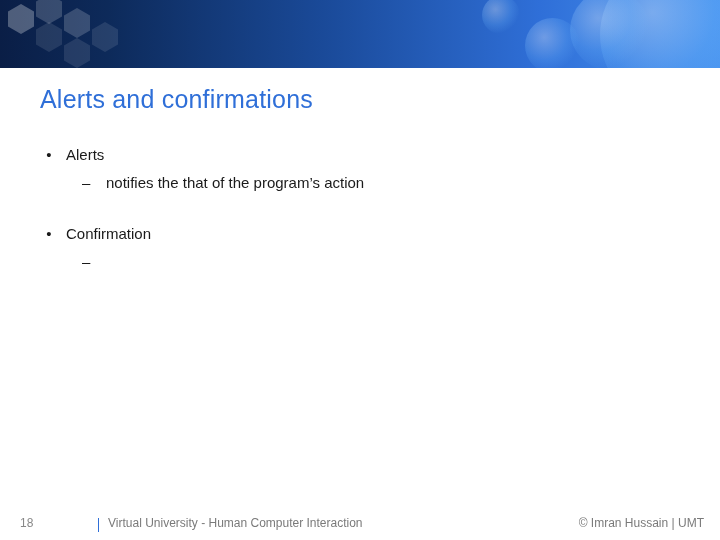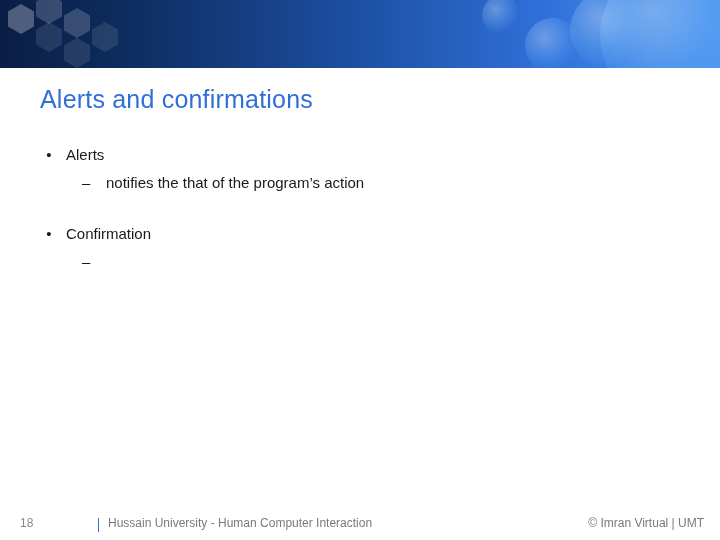--- a/index.html
+++ b/index.html
@@ -84,17 +84,17 @@
       <span>Confirmation</span>
     </div>
     <div class="l2">
       <span class="dash">–</span>
     </div>
   </div>
 
   <div class="footer">
     <span class="pnum">18</span>
     <span class="fsep"></span>
-    <span class="fcenter">Hussain University - Human Computer Interaction</span>
-    <span class="fright">© Imran Virtual | UMT</span>
+    <span class="fcenter">Virtual University - Human Computer Interaction</span>
+    <span class="fright">© Imran Hussain | UMT</span>
   </div>
 
 </div>
 
 </body></html>

